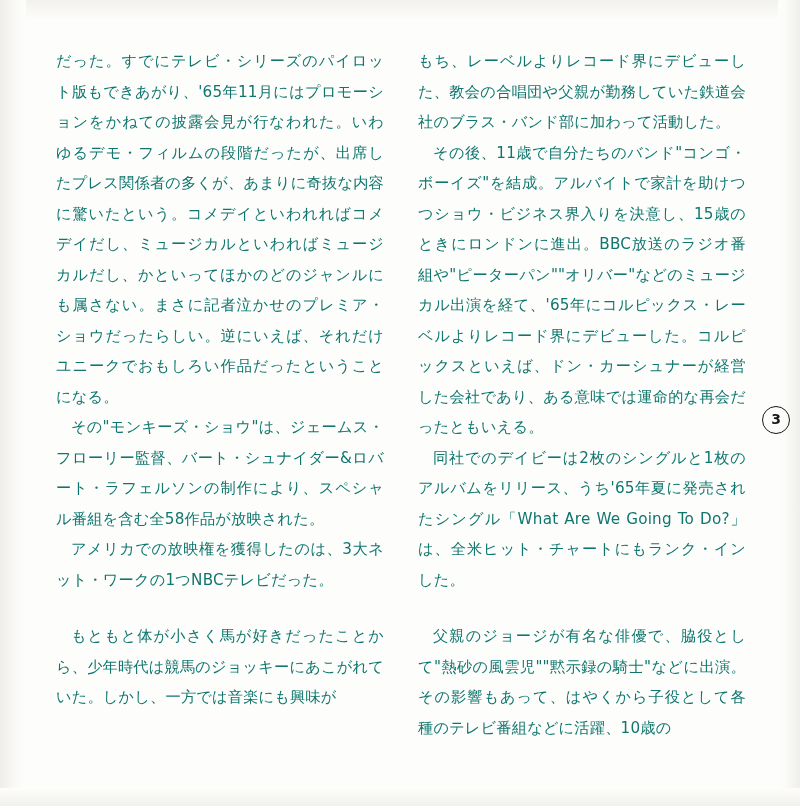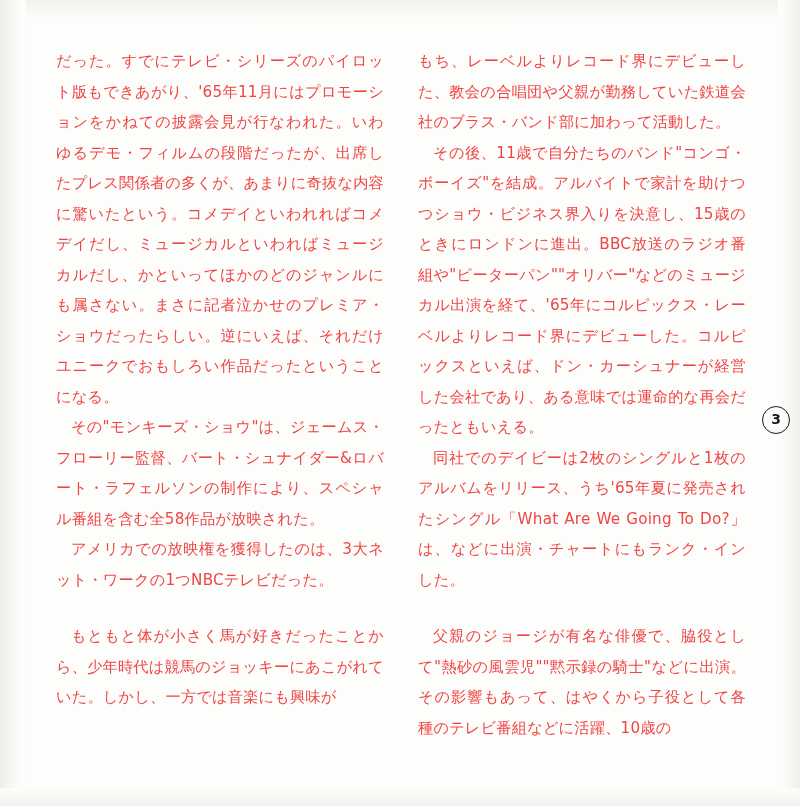--- a/index.html
+++ b/index.html
@@ -58,21 +58,21 @@
     width: 328px;
   }
 
   .para {
     font-size: 15.2px;
     line-height: 30.5px;
     letter-spacing: 0.2px;
     text-align: justify;
     text-justify: inter-character;
     margin: 0 0 0 0;
-    color: #ef4444;
+    color: #0f766e;
     font-weight: 500;
   }
   .para.indent {
     text-indent: 15px;
   }
   .para + .para {
     margin-top: 0px;
   }
   .gap-large { height: 26px; }
 
@@ -107,21 +107,21 @@
       <p class="para">だった。すでにテレビ・シリーズのパイロット版もできあがり、'65年11月にはプロモーションをかねての披露会見が行なわれた。いわゆるデモ・フィルムの段階だったが、出席したプレス関係者の多くが、あまりに奇抜な内容に驚いたという。コメデイといわれればコメデイだし、ミュージカルといわればミュージカルだし、かといってほかのどのジャンルにも属さない。まさに記者泣かせのプレミア・ショウだったらしい。逆にいえば、それだけユニークでおもしろい作品だったということになる。</p>
       <p class="para indent">その"モンキーズ・ショウ"は、ジェームス・フローリー監督、バート・シュナイダー&amp;ロバート・ラフェルソンの制作により、スペシャル番組を含む全58作品が放映された。</p>
       <p class="para indent">アメリカでの放映権を獲得したのは、3大ネット・ワークの1つNBCテレビだった。</p>
       <div class="gap-large"></div>
       <p class="para indent">もともと体が小さく馬が好きだったことから、少年時代は競馬のジョッキーにあこがれていた。しかし、一方では音楽にも興味が</p>
     </div>
 
     <div class="column">
       <p class="para">もち、レーベルよりレコード界にデビューした、教会の合唱団や父親が勤務していた鉄道会社のブラス・バンド部に加わって活動した。</p>
       <p class="para indent">その後、11歳で自分たちのバンド"コンゴ・ボーイズ"を結成。アルバイトで家計を助けつつショウ・ビジネス界入りを決意し、15歳のときにロンドンに進出。BBC放送のラジオ番組や"ピーターパン""オリバー"などのミュージカル出演を経て、'65年にコルピックス・レーベルよりレコード界にデビューした。コルピックスといえば、ドン・カーシュナーが経営した会社であり、ある意味では運命的な再会だったともいえる。</p>
-      <p class="para indent">同社でのデイビーは2枚のシングルと1枚のアルバムをリリース、うち'65年夏に発売されたシングル「What Are We Going To Do?」は、などに出演・チャートにもランク・インした。</p>
+      <p class="para indent">同社でのデイビーは2枚のシングルと1枚のアルバムをリリース、うち'65年夏に発売されたシングル「What Are We Going To Do?」は、全米ヒット・チャートにもランク・インした。</p>
       <div class="gap-large"></div>
       <p class="para indent">父親のジョージが有名な俳優で、脇役として"熱砂の風雲児""黙示録の騎士"などに出演。その影響もあって、はやくから子役として各種のテレビ番組などに活躍、10歳の</p>
     </div>
 
   </div>
 
   <div class="page-number">3</div>
 </div>
 
 </body></html>

